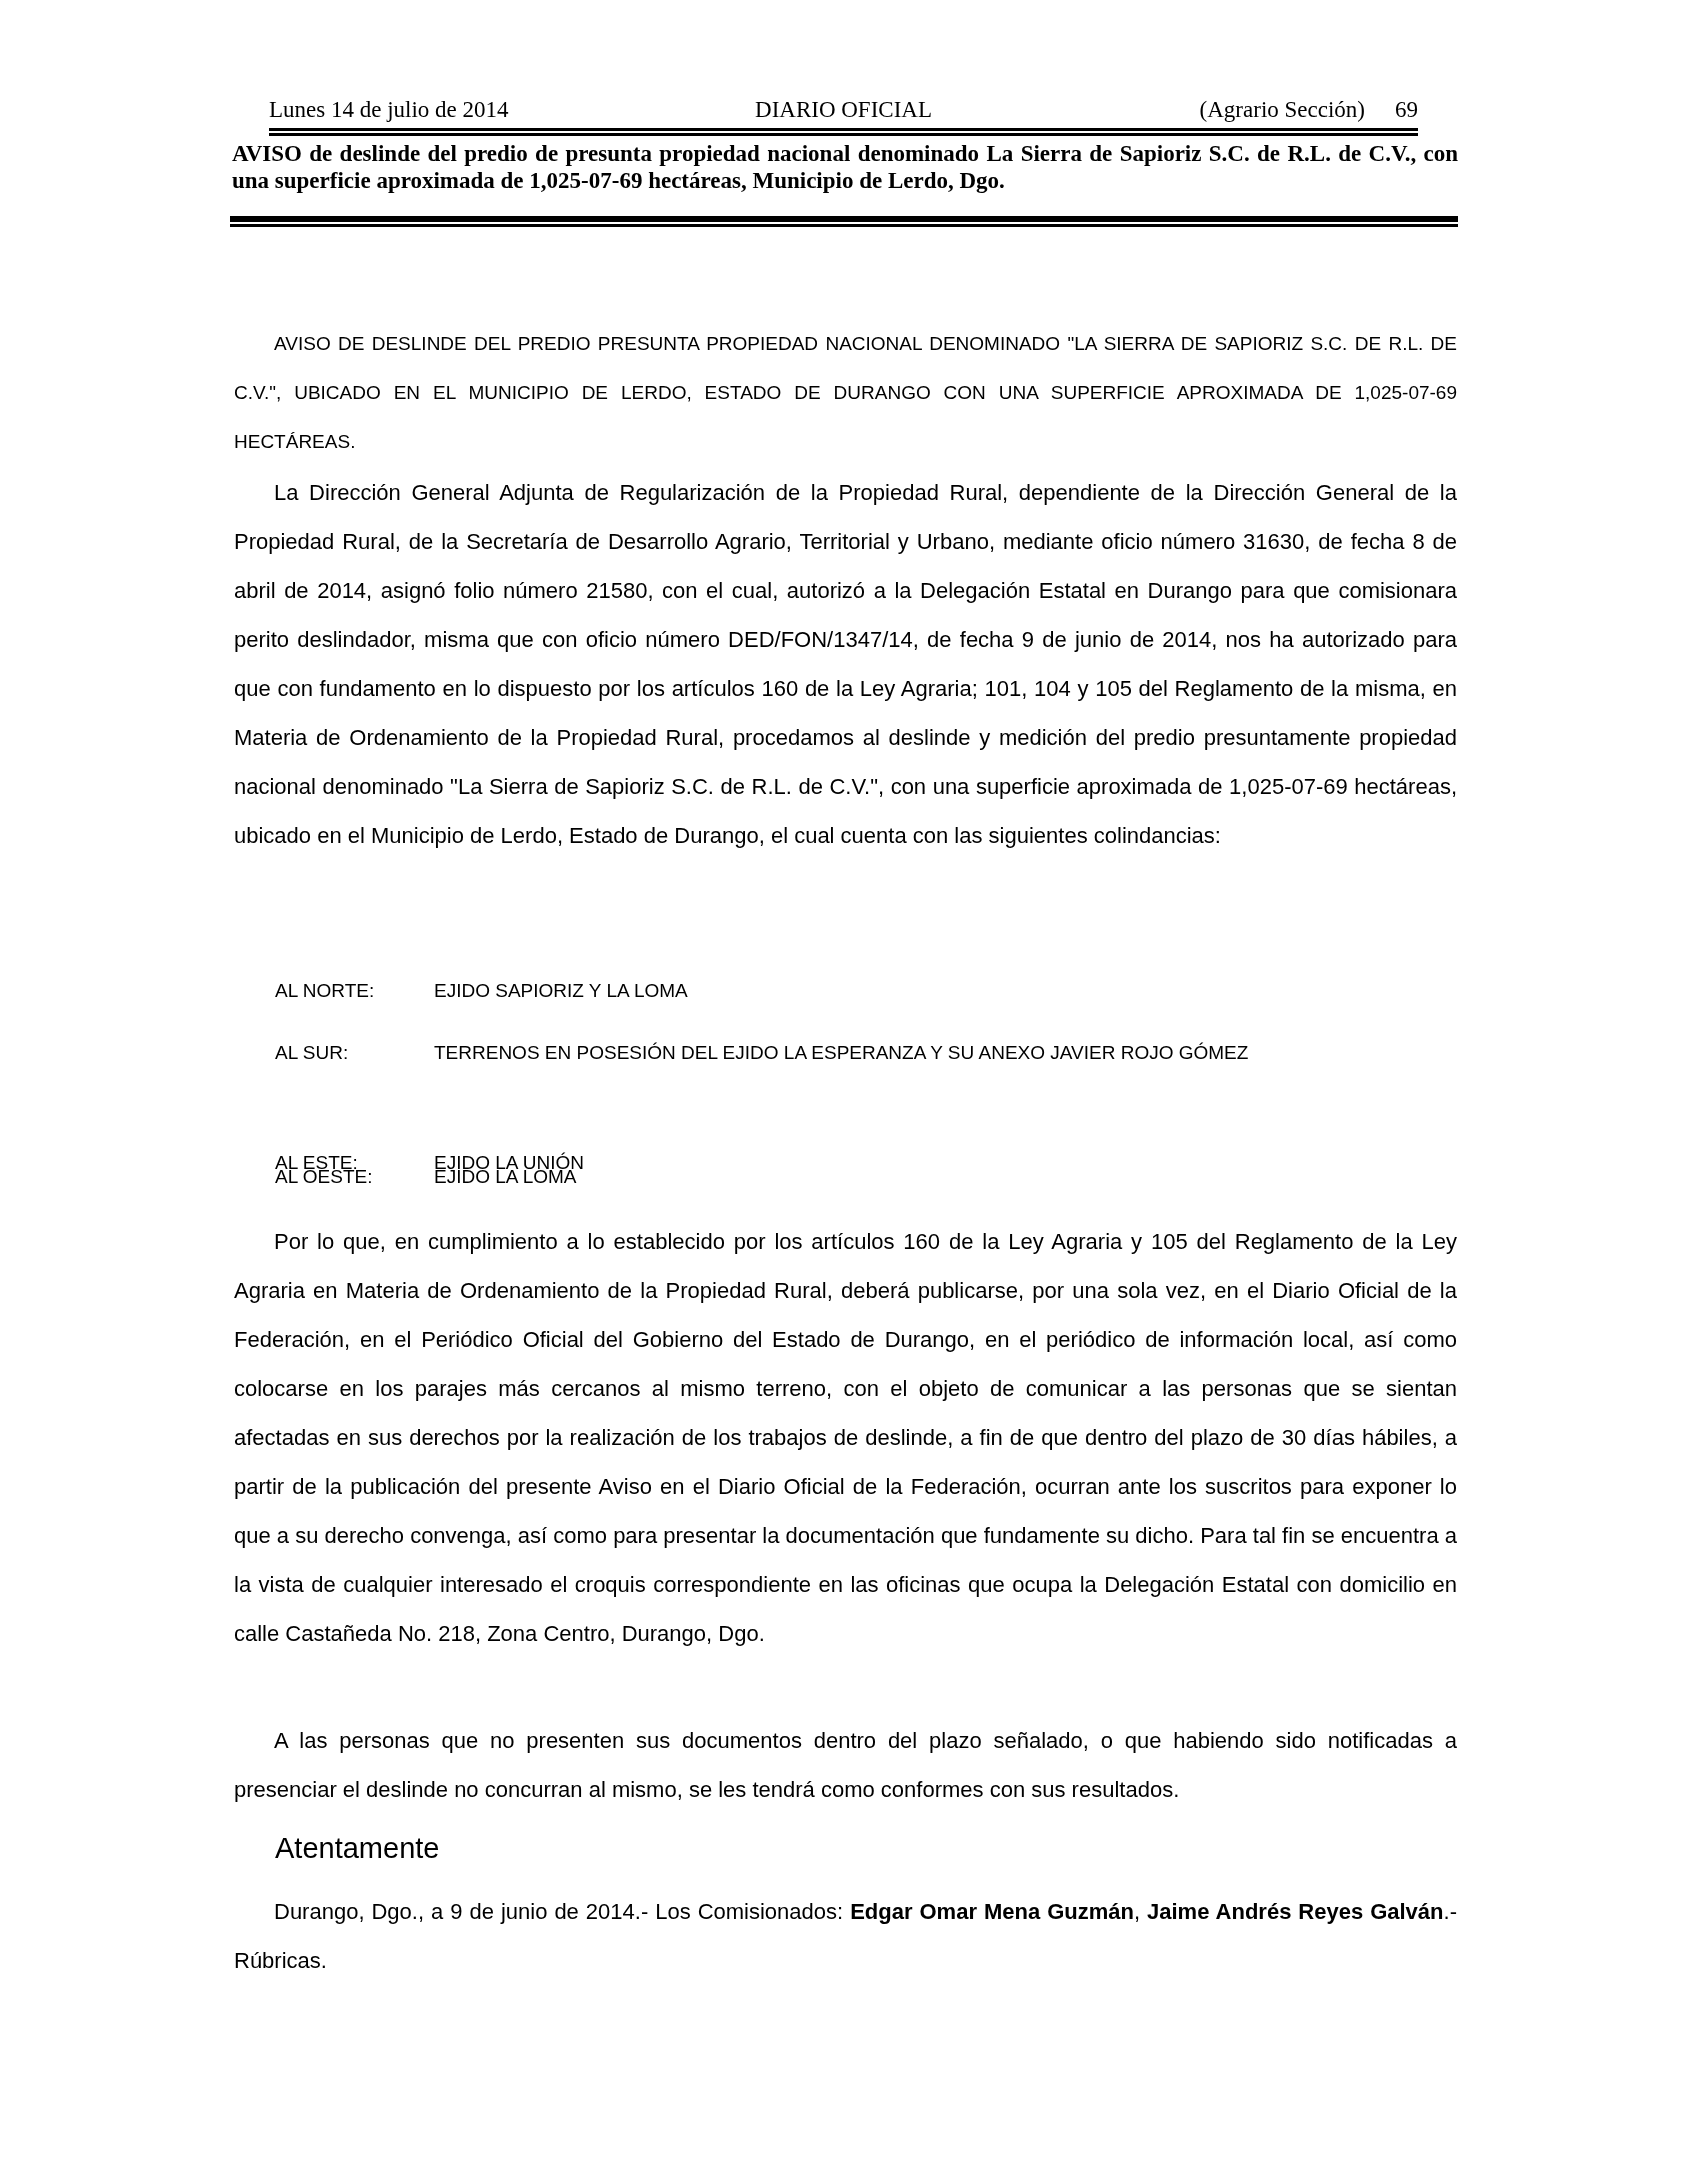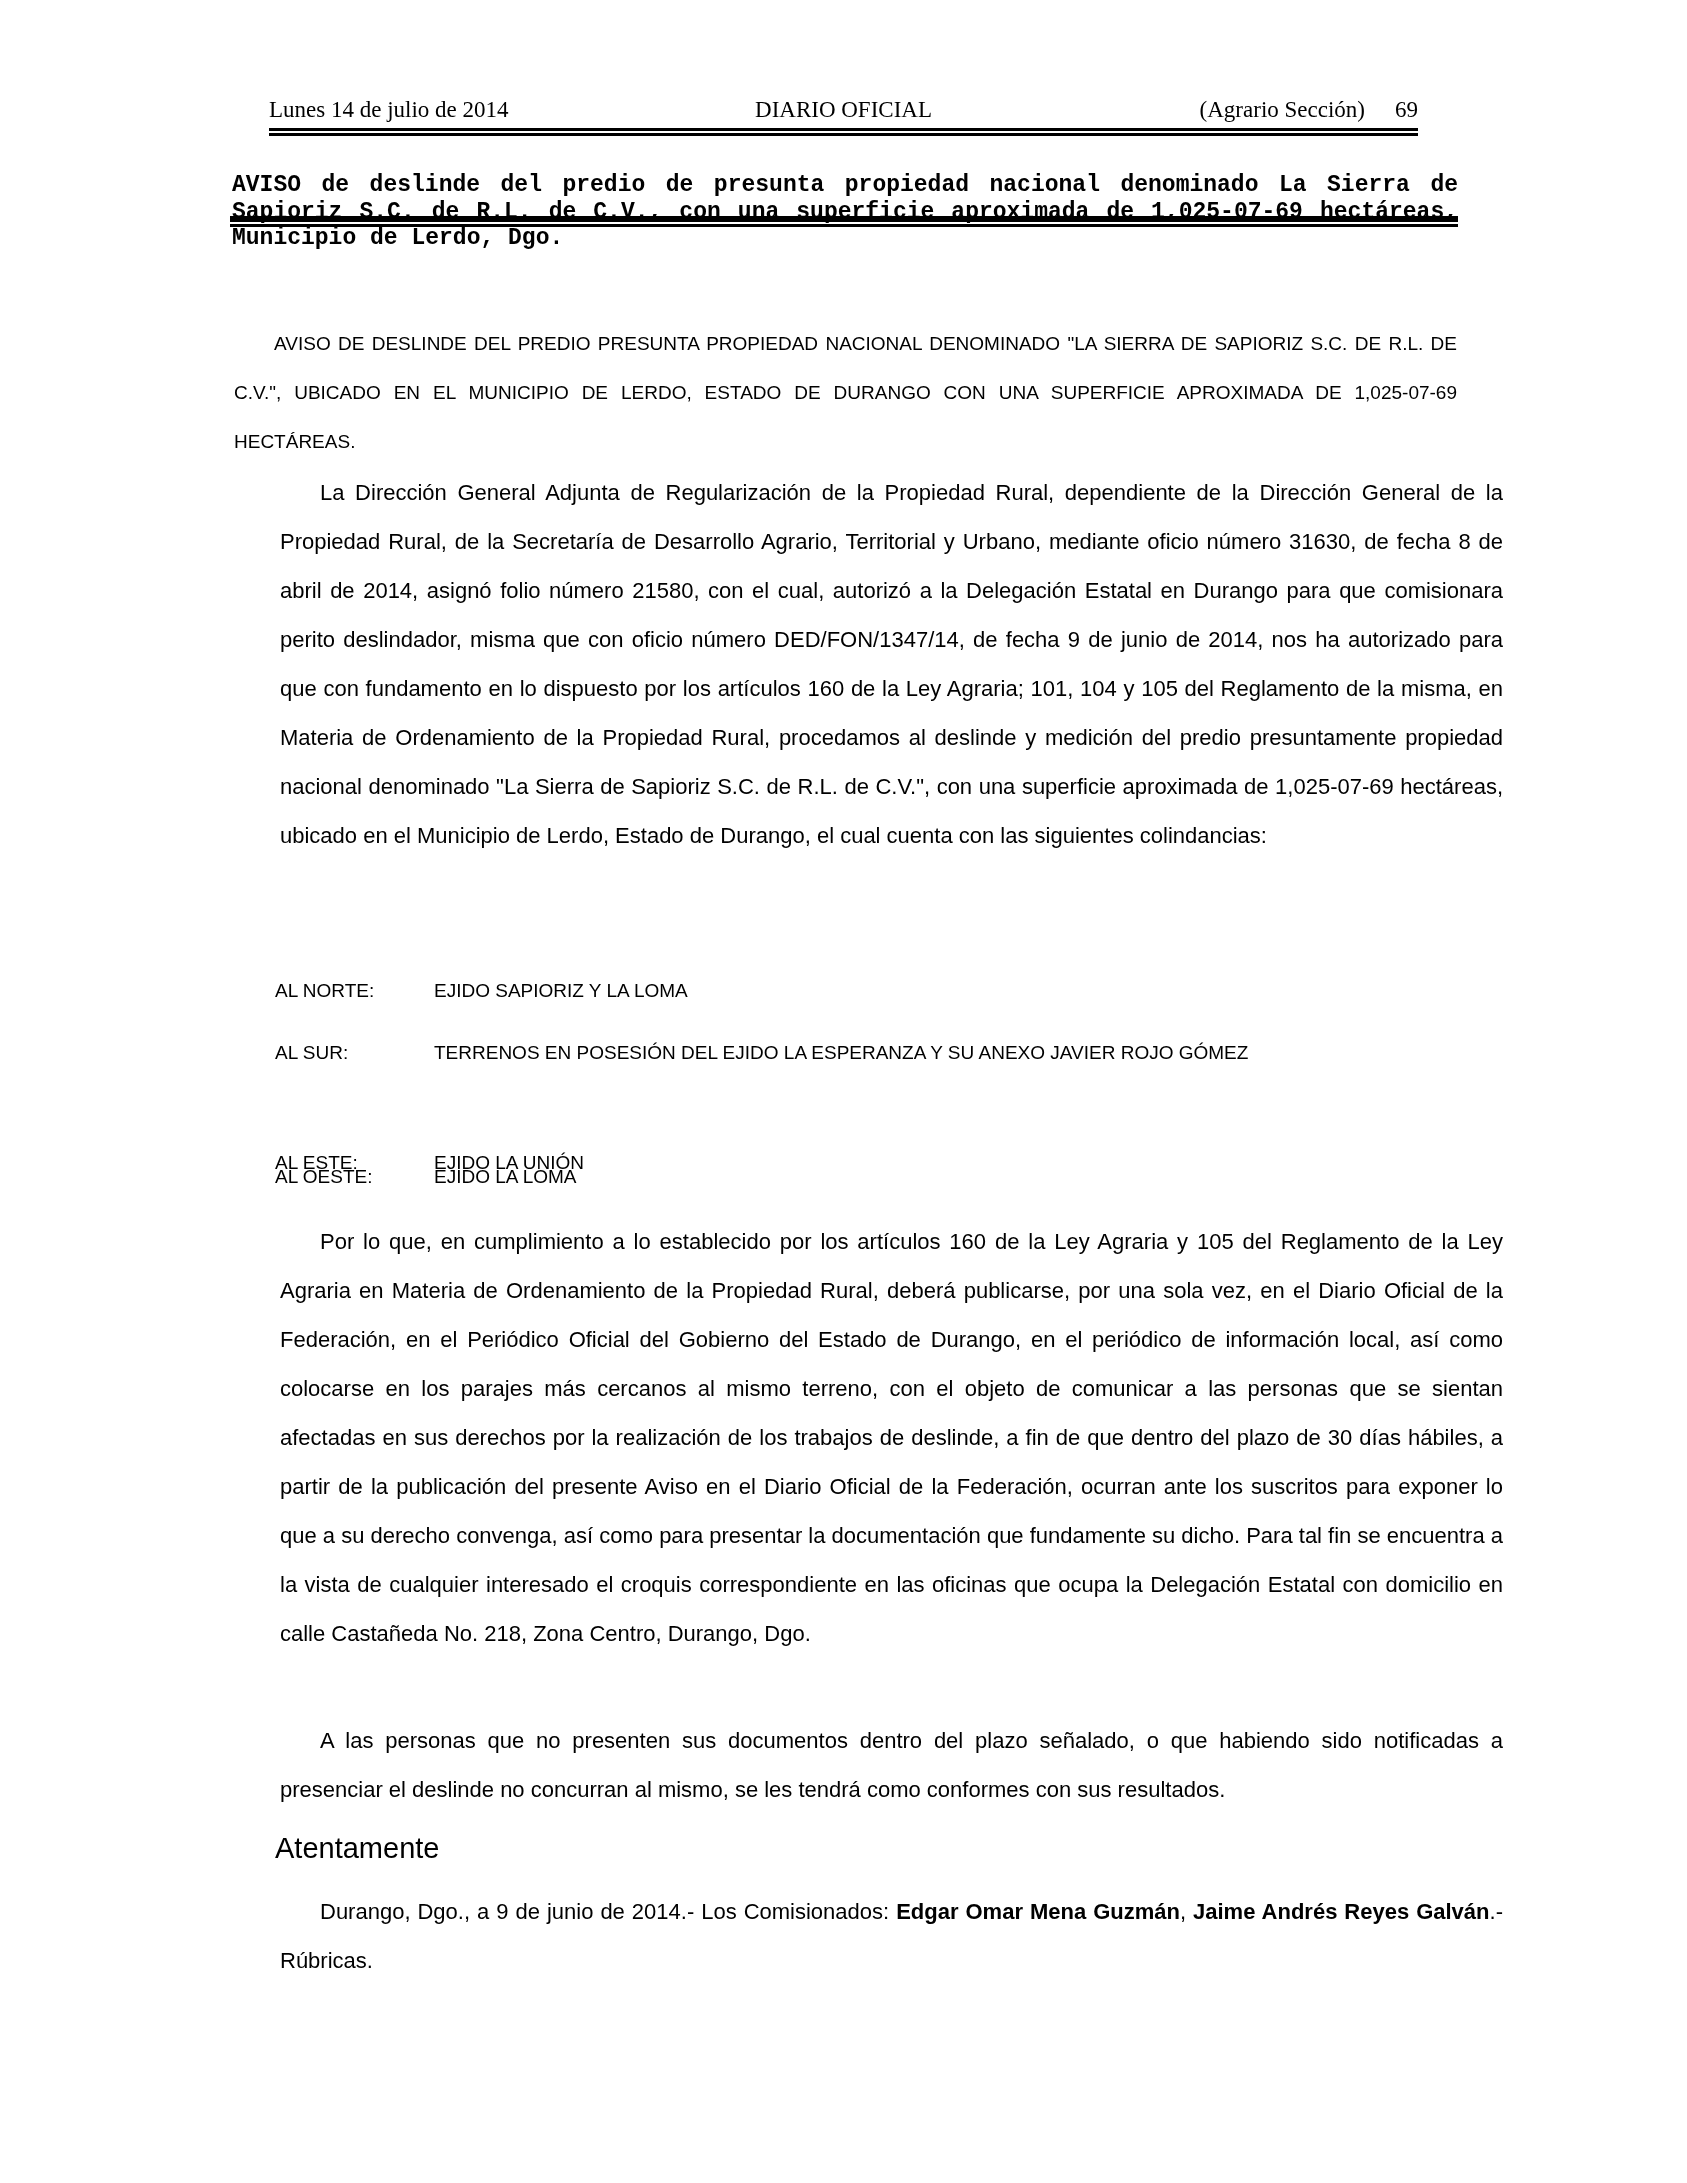--- a/index.html
+++ b/index.html
@@ -11,34 +11,34 @@
     font-family: "Liberation Serif", serif; font-size: 23px; line-height: 33px; }
   .run-head .left { position: absolute; left: 0; top: 0; }
   .run-head .center { position: absolute; left: 0; width: 100%; text-align: center; top: 0; }
   .run-head .right { position: absolute; right: 0; top: 0; }
   .run-head .right .pg { margin-left: 30px; }
   .head-rule { position: absolute; left: 269px; width: 1149px; top: 128px; height: 8.6px; }
   .head-rule .r1 { position: absolute; left: 0; right: 0; top: 0; height: 3.3px; background: #000; }
   .head-rule .r2 { position: absolute; left: 0; right: 0; top: 5.3px; height: 2.6px; background: #000; }
 
   
-  .title { position: absolute; left: 232px; top: 172px; width: 1226px;
-    font-family: Liberation Mono, monospace; font-weight: bold; font-size: 23px; line-height: 26.5px;
+  .title { position: absolute; left: 232px; top: 141px; width: 1226px;
+    font-family: Liberation Serif, serif; font-weight: bold; font-size: 23px; line-height: 26.5px;
     text-align: justify; }
   .title-rule { position: absolute; left: 230px; width: 1228px; top: 216px; height: 11.2px; }
   .title-rule .r1 { position: absolute; left: 0; right: 0; top: 0; height: 6px; background: #000; }
   .title-rule .r2 { position: absolute; left: 0; right: 0; top: 8px; height: 2.6px; background: #000; }
 
   
   .body-text { font-family: "Liberation Sans", sans-serif; color: #000; }
   .seal { position: absolute; left: 234px; top: 230px; width: 1223px; font-size: 22px; line-height: 24.5px; text-align: justify; }
   .caps-aviso { position: absolute; left: 234px; top: 319px; width: 1223px; font-size: 19px; line-height: 49px;
     text-align: justify; text-indent: 40px; }
   .para { position: absolute; left: 234px; width: 1223px; font-size: 22px; line-height: 49px;
-    text-align: justify; text-indent: 40px; margin-left: 46px; }
+    text-align: justify; text-indent: 40px; }
   .p1 { top: 468px; }
   .colind { position: absolute; left: 275px; font-size: 19px; line-height: 26.5px; }
   .colind .lbl { display: inline-block; width: 159px; }
   .c1 { top: 978px; } .c2 { top: 1040px; } .c3 { top: 1102px; margin-top: 48px; } .c4 { top: 1164px; }
   .p2 { top: 1217px; }
   .p3 { top: 1716px; }
   .att { position: absolute; left: 275px; top: 1835px; font-size: 29px; line-height: 26.5px; }
   .p4 { top: 1887px; }
   .bold { font-weight: bold; }
 </style>

